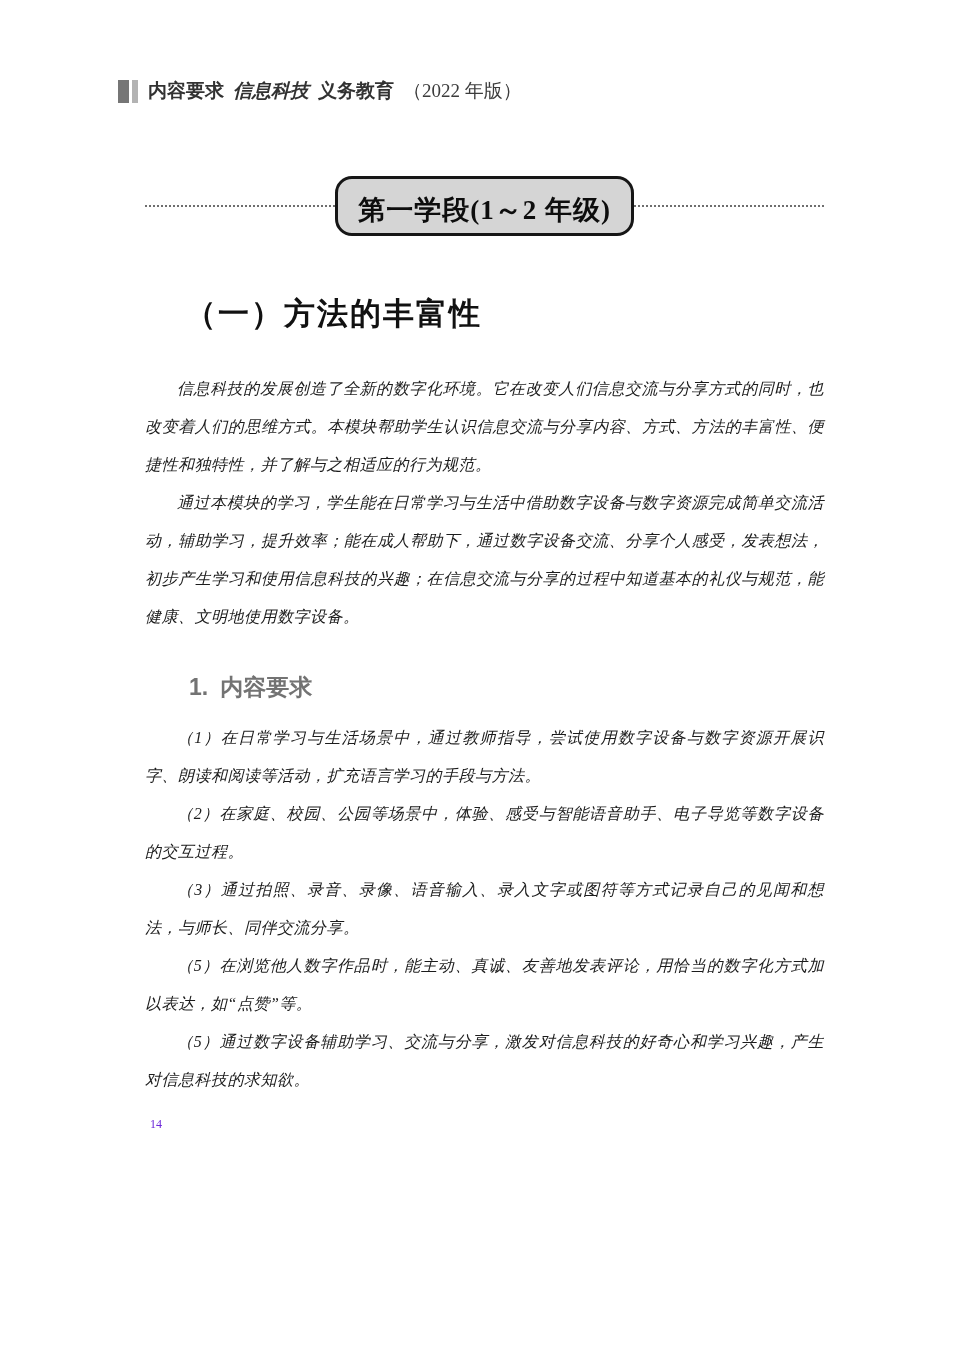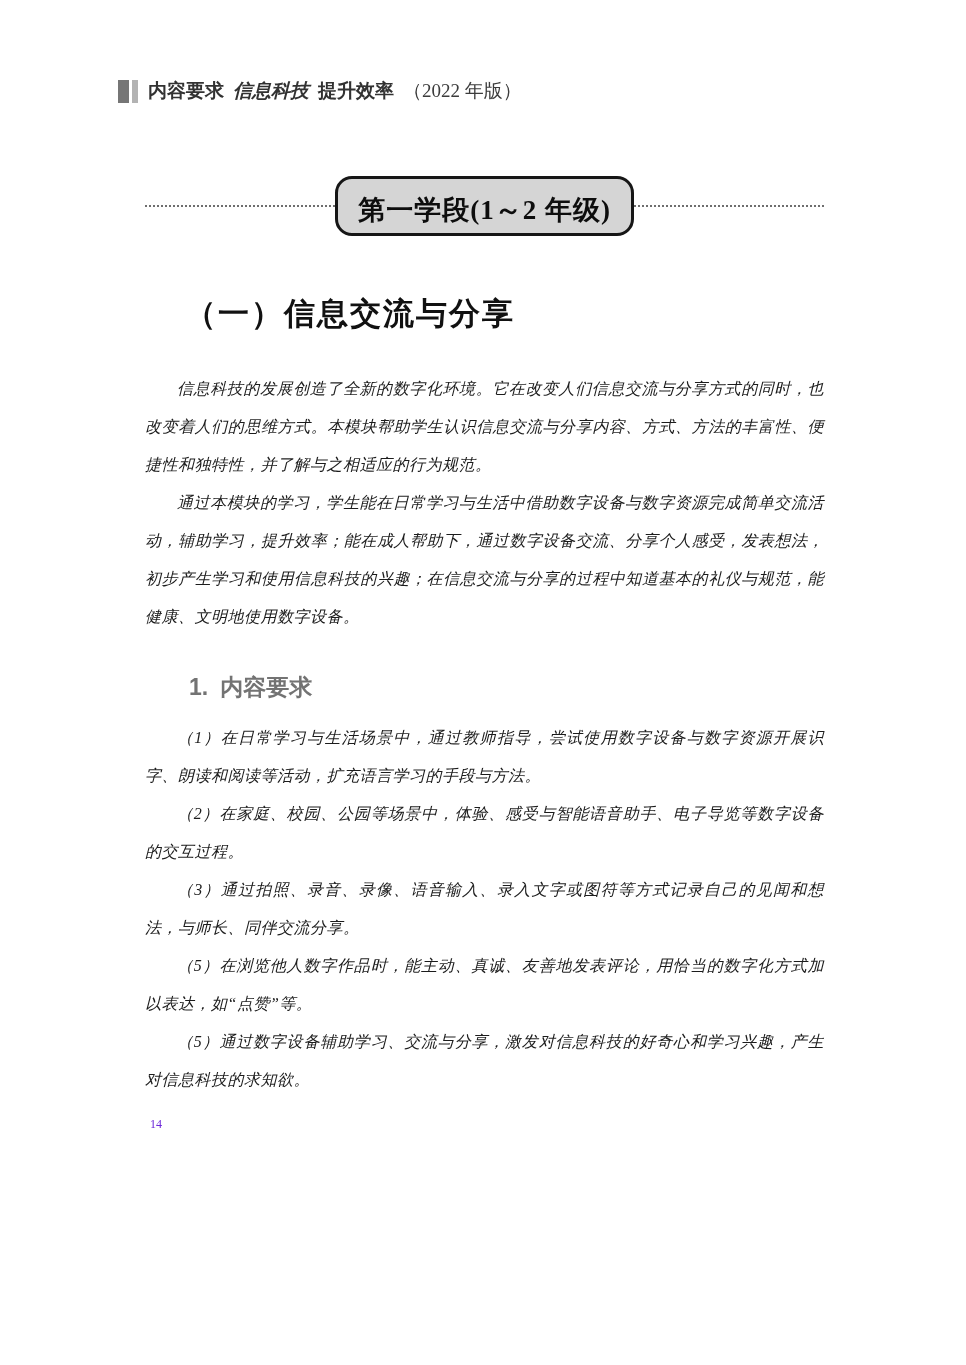--- a/index.html
+++ b/index.html
@@ -118,31 +118,31 @@
 <body>
 
 <div class="page">
   <div class="content">
 
     <div class="running-header">
       <span class="hdr-bar-dark"></span>
       <span class="hdr-bar-light"></span>
       <span class="hdr-seg">内容要求</span>
       <span class="hdr-seg italic">信息科技</span>
-      <span class="hdr-seg">提升效率</span>
+      <span class="hdr-seg">义务教育</span>
       <span class="hdr-seg edition">（2022 年版）</span>
     </div>
 
     <div class="stage-row">
       <span class="dotted-rule"></span>
       <span class="stage-badge">第一学段(1～2 年级)</span>
       <span class="dotted-rule"></span>
     </div>
 
-    <h1 class="section-title">（一）信息交流与分享</h1>
+    <h1 class="section-title">（一）方法的丰富性</h1>
 
     <p class="para first">信息科技的发展创造了全新的数字化环境。它在改变人们信息交流与分享方式的同时，也改变着人们的思维方式。本模块帮助学生认识信息交流与分享内容、方式、方法的丰富性、便捷性和独特性，并了解与之相适应的行为规范。</p>
     <p class="para">通过本模块的学习，学生能在日常学习与生活中借助数字设备与数字资源完成简单交流活动，辅助学习，提升效率；能在成人帮助下，通过数字设备交流、分享个人感受，发表想法，初步产生学习和使用信息科技的兴趣；在信息交流与分享的过程中知道基本的礼仪与规范，能健康、文明地使用数字设备。</p>
 
     <h2 class="subsection-heading">
       <span class="num">1.</span><span>内容要求</span>
     </h2>
 
     <p class="para">（1）在日常学习与生活场景中，通过教师指导，尝试使用数字设备与数字资源开展识字、朗读和阅读等活动，扩充语言学习的手段与方法。</p>
     <p class="para">（2）在家庭、校园、公园等场景中，体验、感受与智能语音助手、电子导览等数字设备的交互过程。</p>

